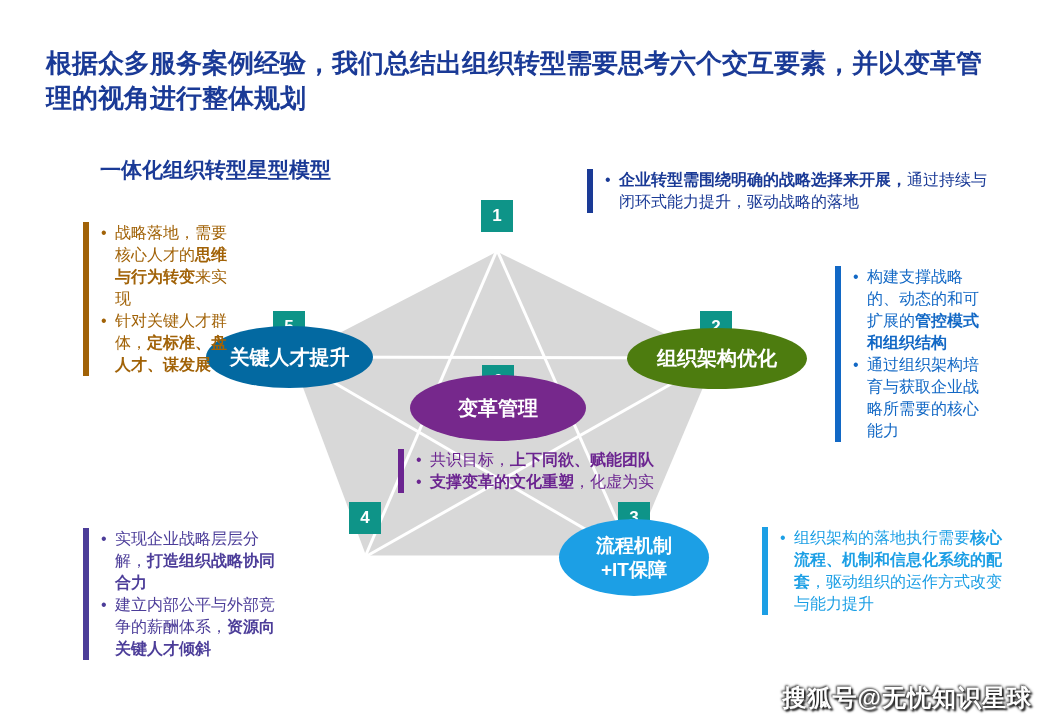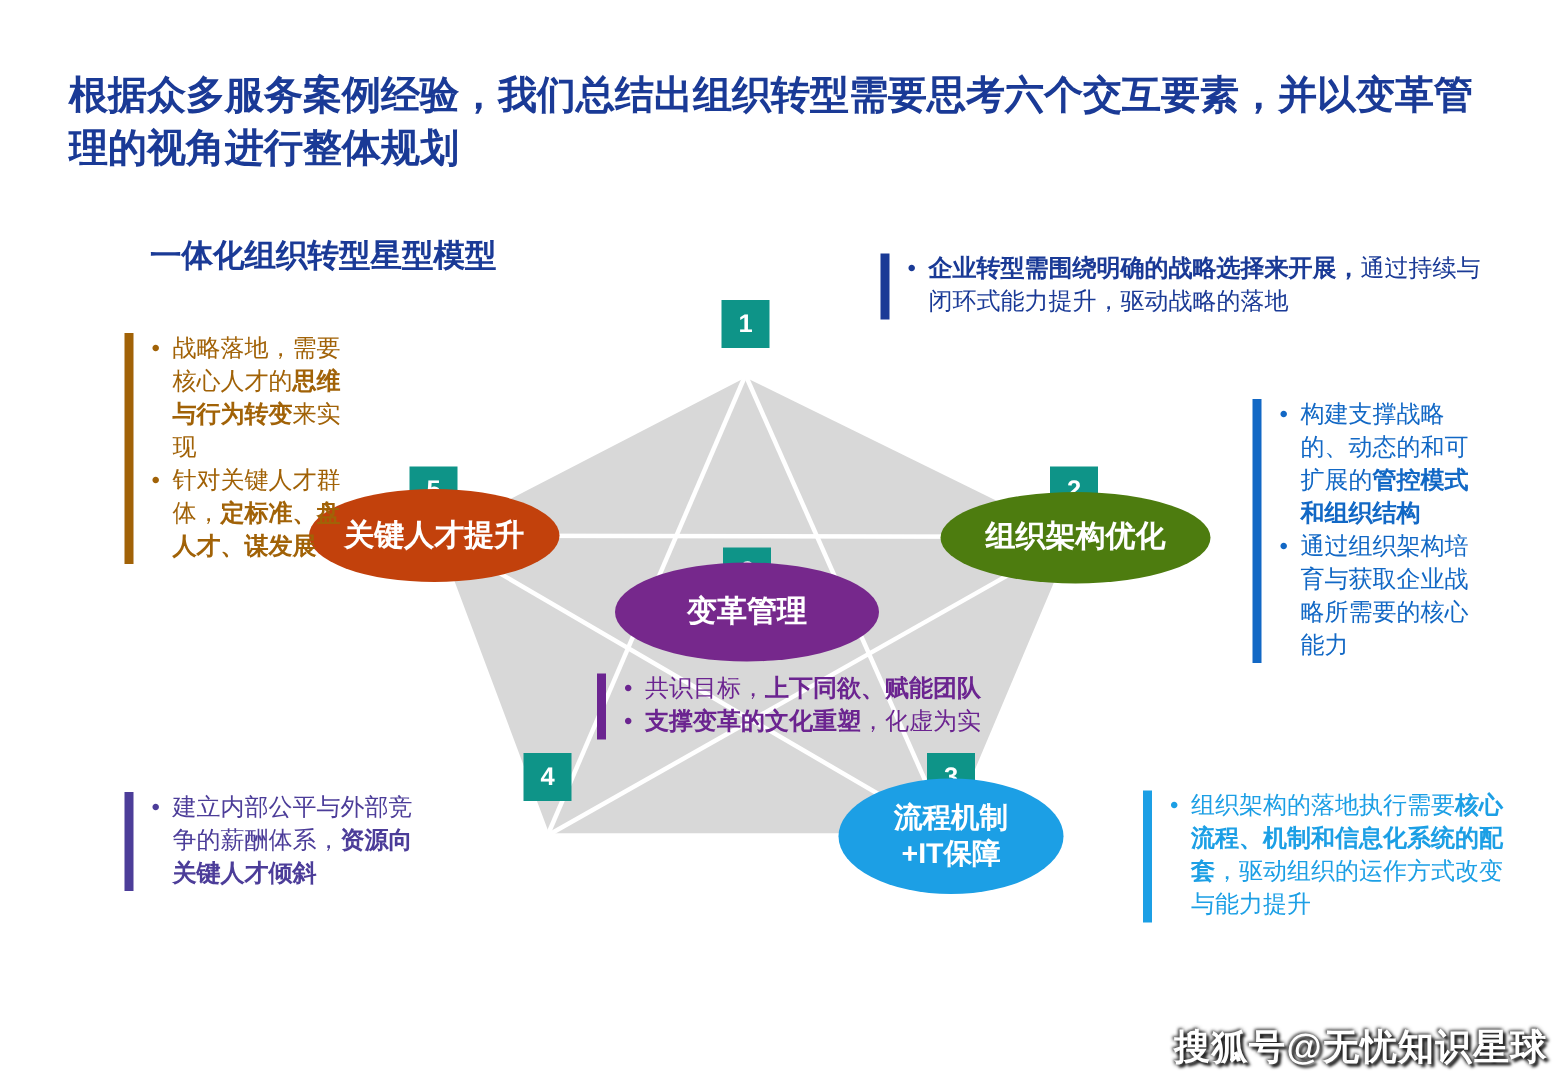--- a/index.html
+++ b/index.html
@@ -26,21 +26,21 @@
   }
   
   .node{
     position:absolute;border-radius:50%;display:flex;align-items:center;justify-content:center;
     color:#fff;font-weight:bold;text-align:center;z-index:2;white-space:pre-line;line-height:1.25;
   }
   .node-strategy   {left:404px;top:219px;width:186px;height:63px;background:#143A80;font-size:20px;}
   .node-org        {left:627px;top:328px;width:180px;height:61px;background:#4d7c0f;font-size:20px;}
   .node-process    {left:559px;top:519px;width:150px;height:77px;background:#1C9FE5;font-size:19px;}
   .node-performance{left:272px;top:518px;width:186px;height:78px;background:#403795;font-size:19px;}
-  .node-talent     {left:206px;top:326px;width:167px;height:62px;background:#c2410c;font-size:20px;}
+  .node-talent     {left:206px;top:326px;width:167px;height:62px;background:#0369a1;font-size:20px;}
   .node-change     {left:410px;top:375px;width:176px;height:66px;background:#76288C;font-size:20px;}
   
   .annotation{position:absolute;z-index:3;font-size:16px;line-height:22px;padding-left:17px;}
   .annotation ul{margin:0;padding:0 0 0 10px;list-style:none;border-left:6px solid currentColor;}
   .annotation li{position:relative;padding-left:16px;}
   .annotation li::before{content:"\2022";position:absolute;left:2px;}
   .annotation .b{font-weight:bold;}
   .ann-strategy   {left:570px;top:169px;color:#1A3A96;}
   .ann-strategy li{width:378px;}
   .ann-org        {left:818px;top:266px;color:#1268C5;}
@@ -109,20 +109,21 @@
       </ul>
   </div>
   <div class="annotation ann-talent">
     <ul>
         <li><span>战略落地，需要核心人才的</span><span class="b">思维与行为转变</span><span>来实现</span></li>
         <li><span>针对关键人才群体，</span><span class="b">定标准、盘人才、谋发展</span></li>
       </ul>
   </div>
   <div class="annotation ann-performance">
     <ul>
+        <li><span>实现企业战略层层分解，</span><span class="b">打造组织战略协同合力</span></li>
         <li><span>建立内部公平与外部竞争的薪酬体系，</span><span class="b">资源向关键人才倾斜</span></li>
       </ul>
   </div>
   <div class="annotation ann-process">
     <ul>
         <li><span>组织架构的落地执行需要</span><span class="b">核心流程、机制和信息化系统的配套</span><span>，驱动组织的运作方式改变与能力提升</span></li>
       </ul>
   </div>
   <div class="annotation ann-change">
     <ul>

